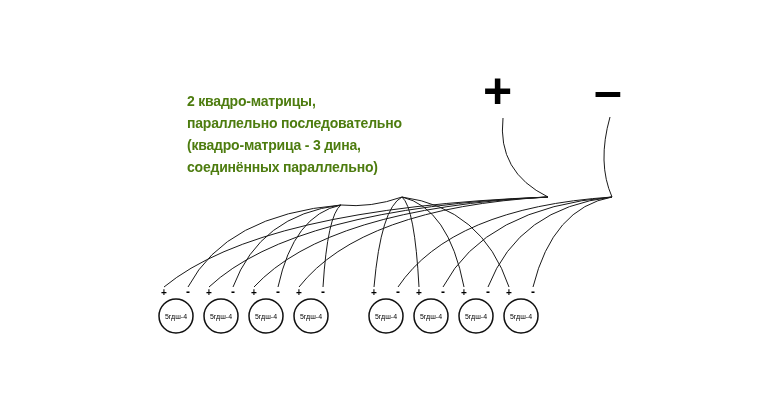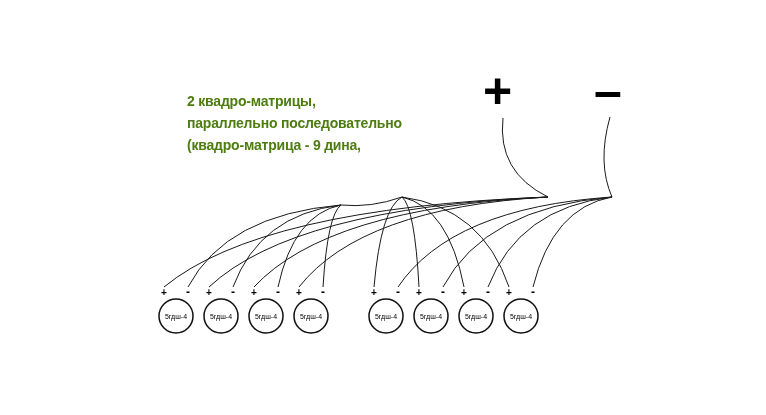--- a/index.html
+++ b/index.html
@@ -41,21 +41,22 @@
   }
 </style>
 </head>
 <body>
 
 <div class="canvas">
 
   <div class="title-block">
     <div>2 квадро-матрицы,</div>
     <div>параллельно последовательно</div>
-    <div>(квадро-матрица - 9 дина,</div>
+    <div>(квадро-матрица - 3 дина,</div>
+    <div>соединённых параллельно)</div>
   </div>
 
   <div class="big-terminal big-plus">+</div>
 
   <div class="big-terminal big-minus">–</div>
 
   <svg class="wiring" id="wiring-svg" viewBox="0 0 766 415">
       <path d="M 164 287 Q 260 207.8 548 197" fill="none" stroke="#1a1a1a" stroke-width="1"></path>
       <path d="M 209 287 Q 293.75 207.8 548 197" fill="none" stroke="#1a1a1a" stroke-width="1"></path>
       <path d="M 254 287 Q 327.5 207.8 548 197" fill="none" stroke="#1a1a1a" stroke-width="1"></path>

